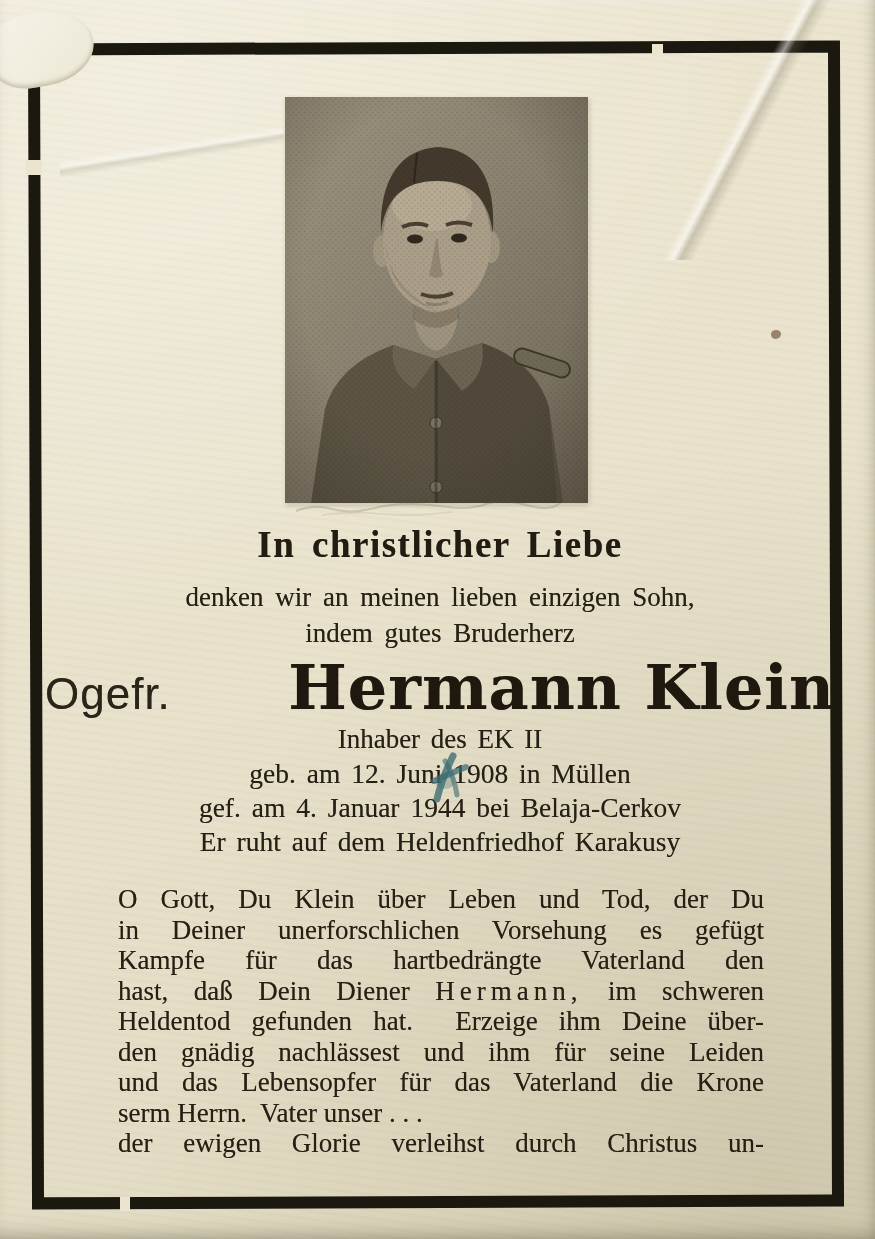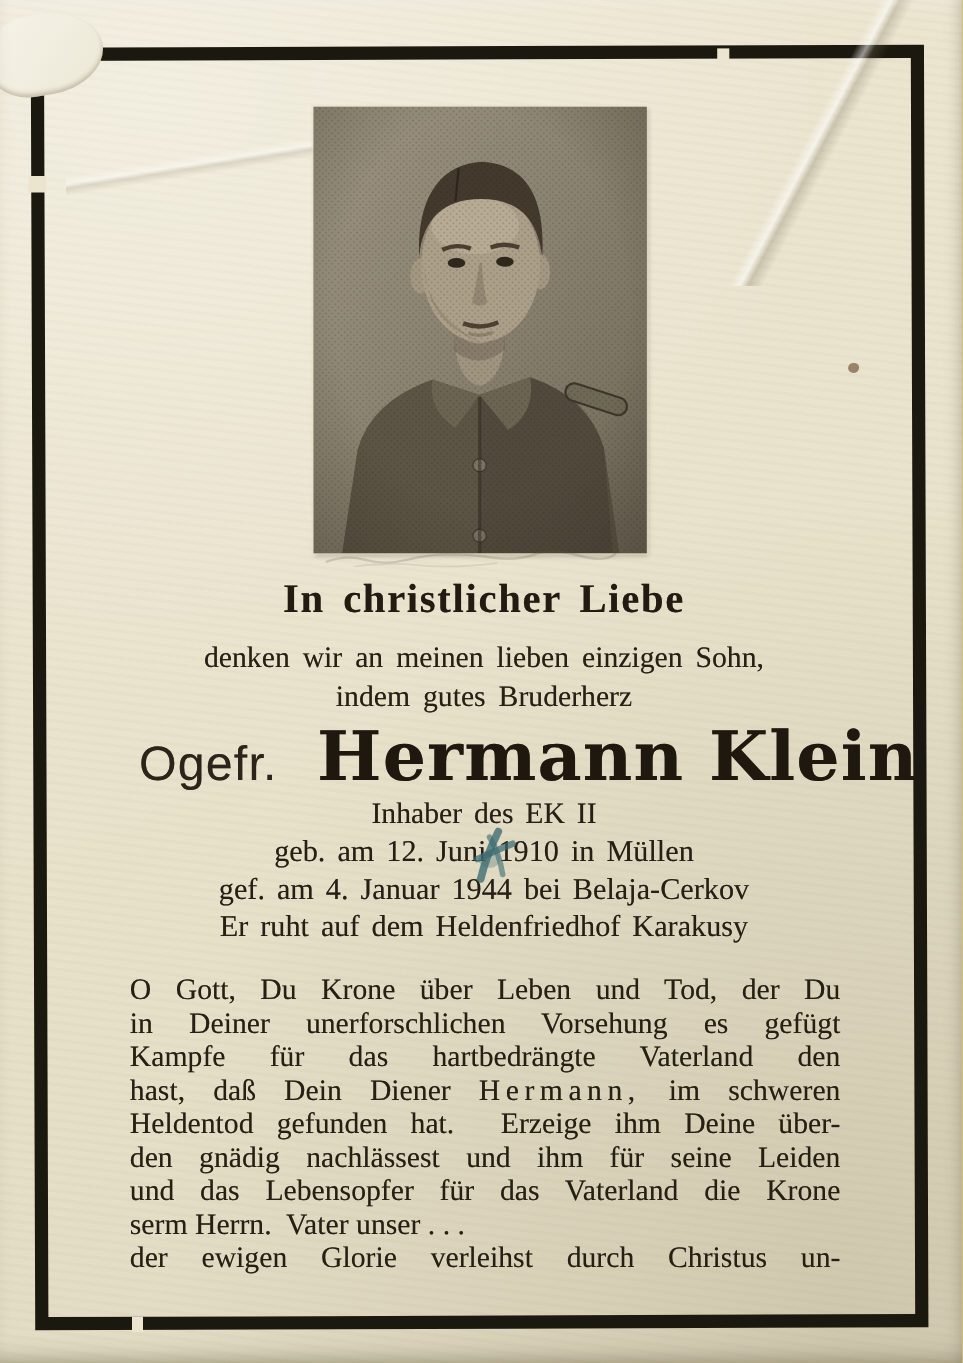--- a/index.html
+++ b/index.html
@@ -68,21 +68,21 @@
   .textcol{position:absolute;left:45px;top:0;width:790px;text-align:center;}
   .heading{
     position:absolute;left:0;top:523px;width:100%;margin:0;
     font-size:37px;font-weight:700;letter-spacing:1.5px;word-spacing:6px;color:#221b12;
   }
   .ded{position:absolute;left:0;width:100%;margin:0;font-size:27px;word-spacing:5px;color:#262015;}
   .ded-1{top:582px;}
   .ded-2{top:618px;}
   .namerow{
     position:absolute;left:0;top:651px;width:100%;
-    display:flex;justify-content:flex-end;align-items:baseline;gap:20px;
+    display:flex;justify-content:space-between;align-items:baseline;gap:20px;
   }
   .rank{font-family:"Liberation Sans",sans-serif;font-size:44px;font-weight:400;color:#2b241a;letter-spacing:1px;}
   .name{font-family:"DejaVu Serif",serif;font-size:62px;font-weight:700;letter-spacing:1px;color:#1e180f;margin-left:16px;}
   .award{position:absolute;left:0;top:724px;width:100%;margin:0;font-size:27px;word-spacing:4px;}
   .vitals{position:absolute;left:0;top:757px;width:100%;}
   .vitals p{margin:0;font-size:27.5px;line-height:34px;word-spacing:4px;}
   
   .inkmark{position:absolute;left:425px;top:752px;}
   
   .prayer{
@@ -170,35 +170,35 @@
       <p class="ded ded-2">indem gutes Bruderherz</p>
 
       <div class="namerow">
         <span class="rank">Ogefr.</span>
         <span class="name">Hermann Klein</span>
       </div>
 
       <p class="award">Inhaber des EK II</p>
 
       <div class="vitals">
-        <p>geb. am 12. Juni 1910 in Müllen</p>
+        <p>geb. am 12. Juni 1908 in Müllen</p>
         <p>gef. am 4. Januar 1944 bei Belaja-Cerkov</p>
         <p>Er ruht auf dem Heldenfriedhof Karakusy</p>
       </div>
     </div>
 
     <svg class="inkmark" width="46" height="52" viewBox="0 0 46 52">
       <ellipse cx="20" cy="29" rx="10" ry="8" fill="#3b6b72" opacity=".30"></ellipse>
       <path d="M28,4 C22,16 16,30 12,47" stroke="#3b6b72" stroke-width="7" stroke-linecap="round" fill="none" opacity=".78"></path>
       <path d="M9,29 C18,25 29,20 41,15" stroke="#3b6b72" stroke-width="6" stroke-linecap="round" fill="none" opacity=".72"></path>
       <path d="M20,9 C26,18 30,31 32,43" stroke="#3b6b72" stroke-width="5" stroke-linecap="round" fill="none" opacity=".6"></path>
     </svg>
 
     <div class="prayer">
-      <div class="jline">O Gott, Du Krone über Leben und Tod, der Du</div>
+      <div class="jline">O Gott, Du Klein über Leben und Tod, der Du</div>
       <div class="jline">in Deiner unerforschlichen Vorsehung es gefügt</div>
       <div class="jline">Kampfe für das hartbedrängte Vaterland den</div>
       <div class="jline">
         <span>hast, daß Dein Diener</span>
         <span class="sperr">Hermann,</span>
         <span>im schweren</span>
       </div>
       <div class="jline">Heldentod gefunden hat.&nbsp; Erzeige ihm Deine über-</div>
       <div class="jline">den gnädig nachlässest und ihm für seine Leiden</div>
       <div class="jline">und das Lebensopfer für das Vaterland die Krone</div>

